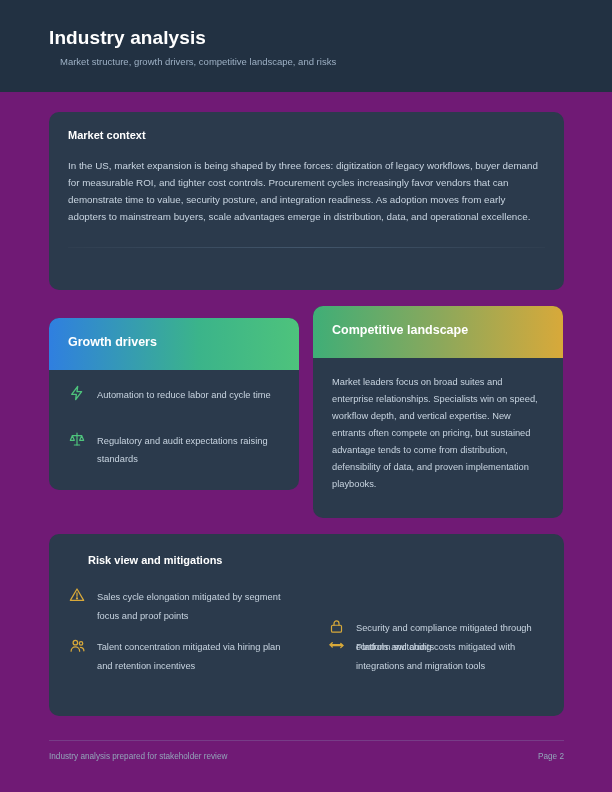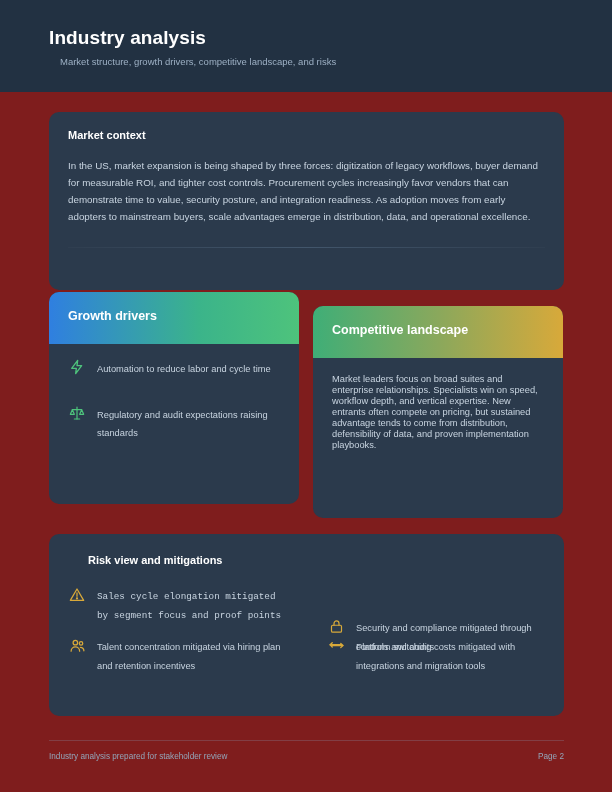--- a/index.html
+++ b/index.html
@@ -11,21 +11,21 @@
     height: 792px;
     background: #1b2836;
     font-family: "Liberation Sans", sans-serif;
     color: #e8eef5;
     overflow: hidden;
   }
   .page {
     position: relative;
     width: 612px;
     height: 792px;
-    background: #7f1d1d;
+    background: #701a75;
   }
 
   
   .header {
     position: absolute;
     left: 0; top: 0;
     width: 612px;
     height: 92px;
     background: #223142;
   }
@@ -91,23 +91,23 @@
     position: absolute;
     left: 19px;
     top: 140px;
     font-size: 8px;
     color: #8fa2b6;
   }
 
   
   .mid-left {
     left: 49px;
-    top: 292px;
+    top: 318px;
     width: 250px;
-    height: 212px;
+    height: 172px;
   }
   .mid-right {
     left: 313px;
     top: 306px;
     width: 250px;
     height: 212px;
   }
   .cap {
     position: absolute;
     left: 0; top: 0;
@@ -159,21 +159,21 @@
     justify-content: center;
   }
 
   
   .mid-body {
     position: absolute;
     left: 19px;
     top: 68px;
     width: 214px;
     font-size: 9.3px;
-    line-height: 11px;
+    line-height: 17px;
     color: #c8d4e0;
   }
 
   
   .risk-card {
     left: 49px;
     top: 534px;
     width: 515px;
     height: 182px;
   }
@@ -195,21 +195,21 @@
     box-sizing: border-box;
   }
   .risk-item .bullet-icon {
     top: 0px;
   }
   .risk-text {
     font-size: 9.3px;
     line-height: 14.5px;
     color: #c8d4e0;
   }
-  .r0 { left: 0px;   top: 0px; font-family: Liberation Mono, monospace; }
+  .r0 { left: 0px;   top: 0px; }
   .r1 { left: 259px; top: 0px; margin-top: 31px; }
   .r2 { left: 0px;   top: 50px; }
   .r3 { left: 259px; top: 50px; }
 
   
   .footer-rule {
     position: absolute;
     left: 49px;
     top: 740px;
     width: 515px;

